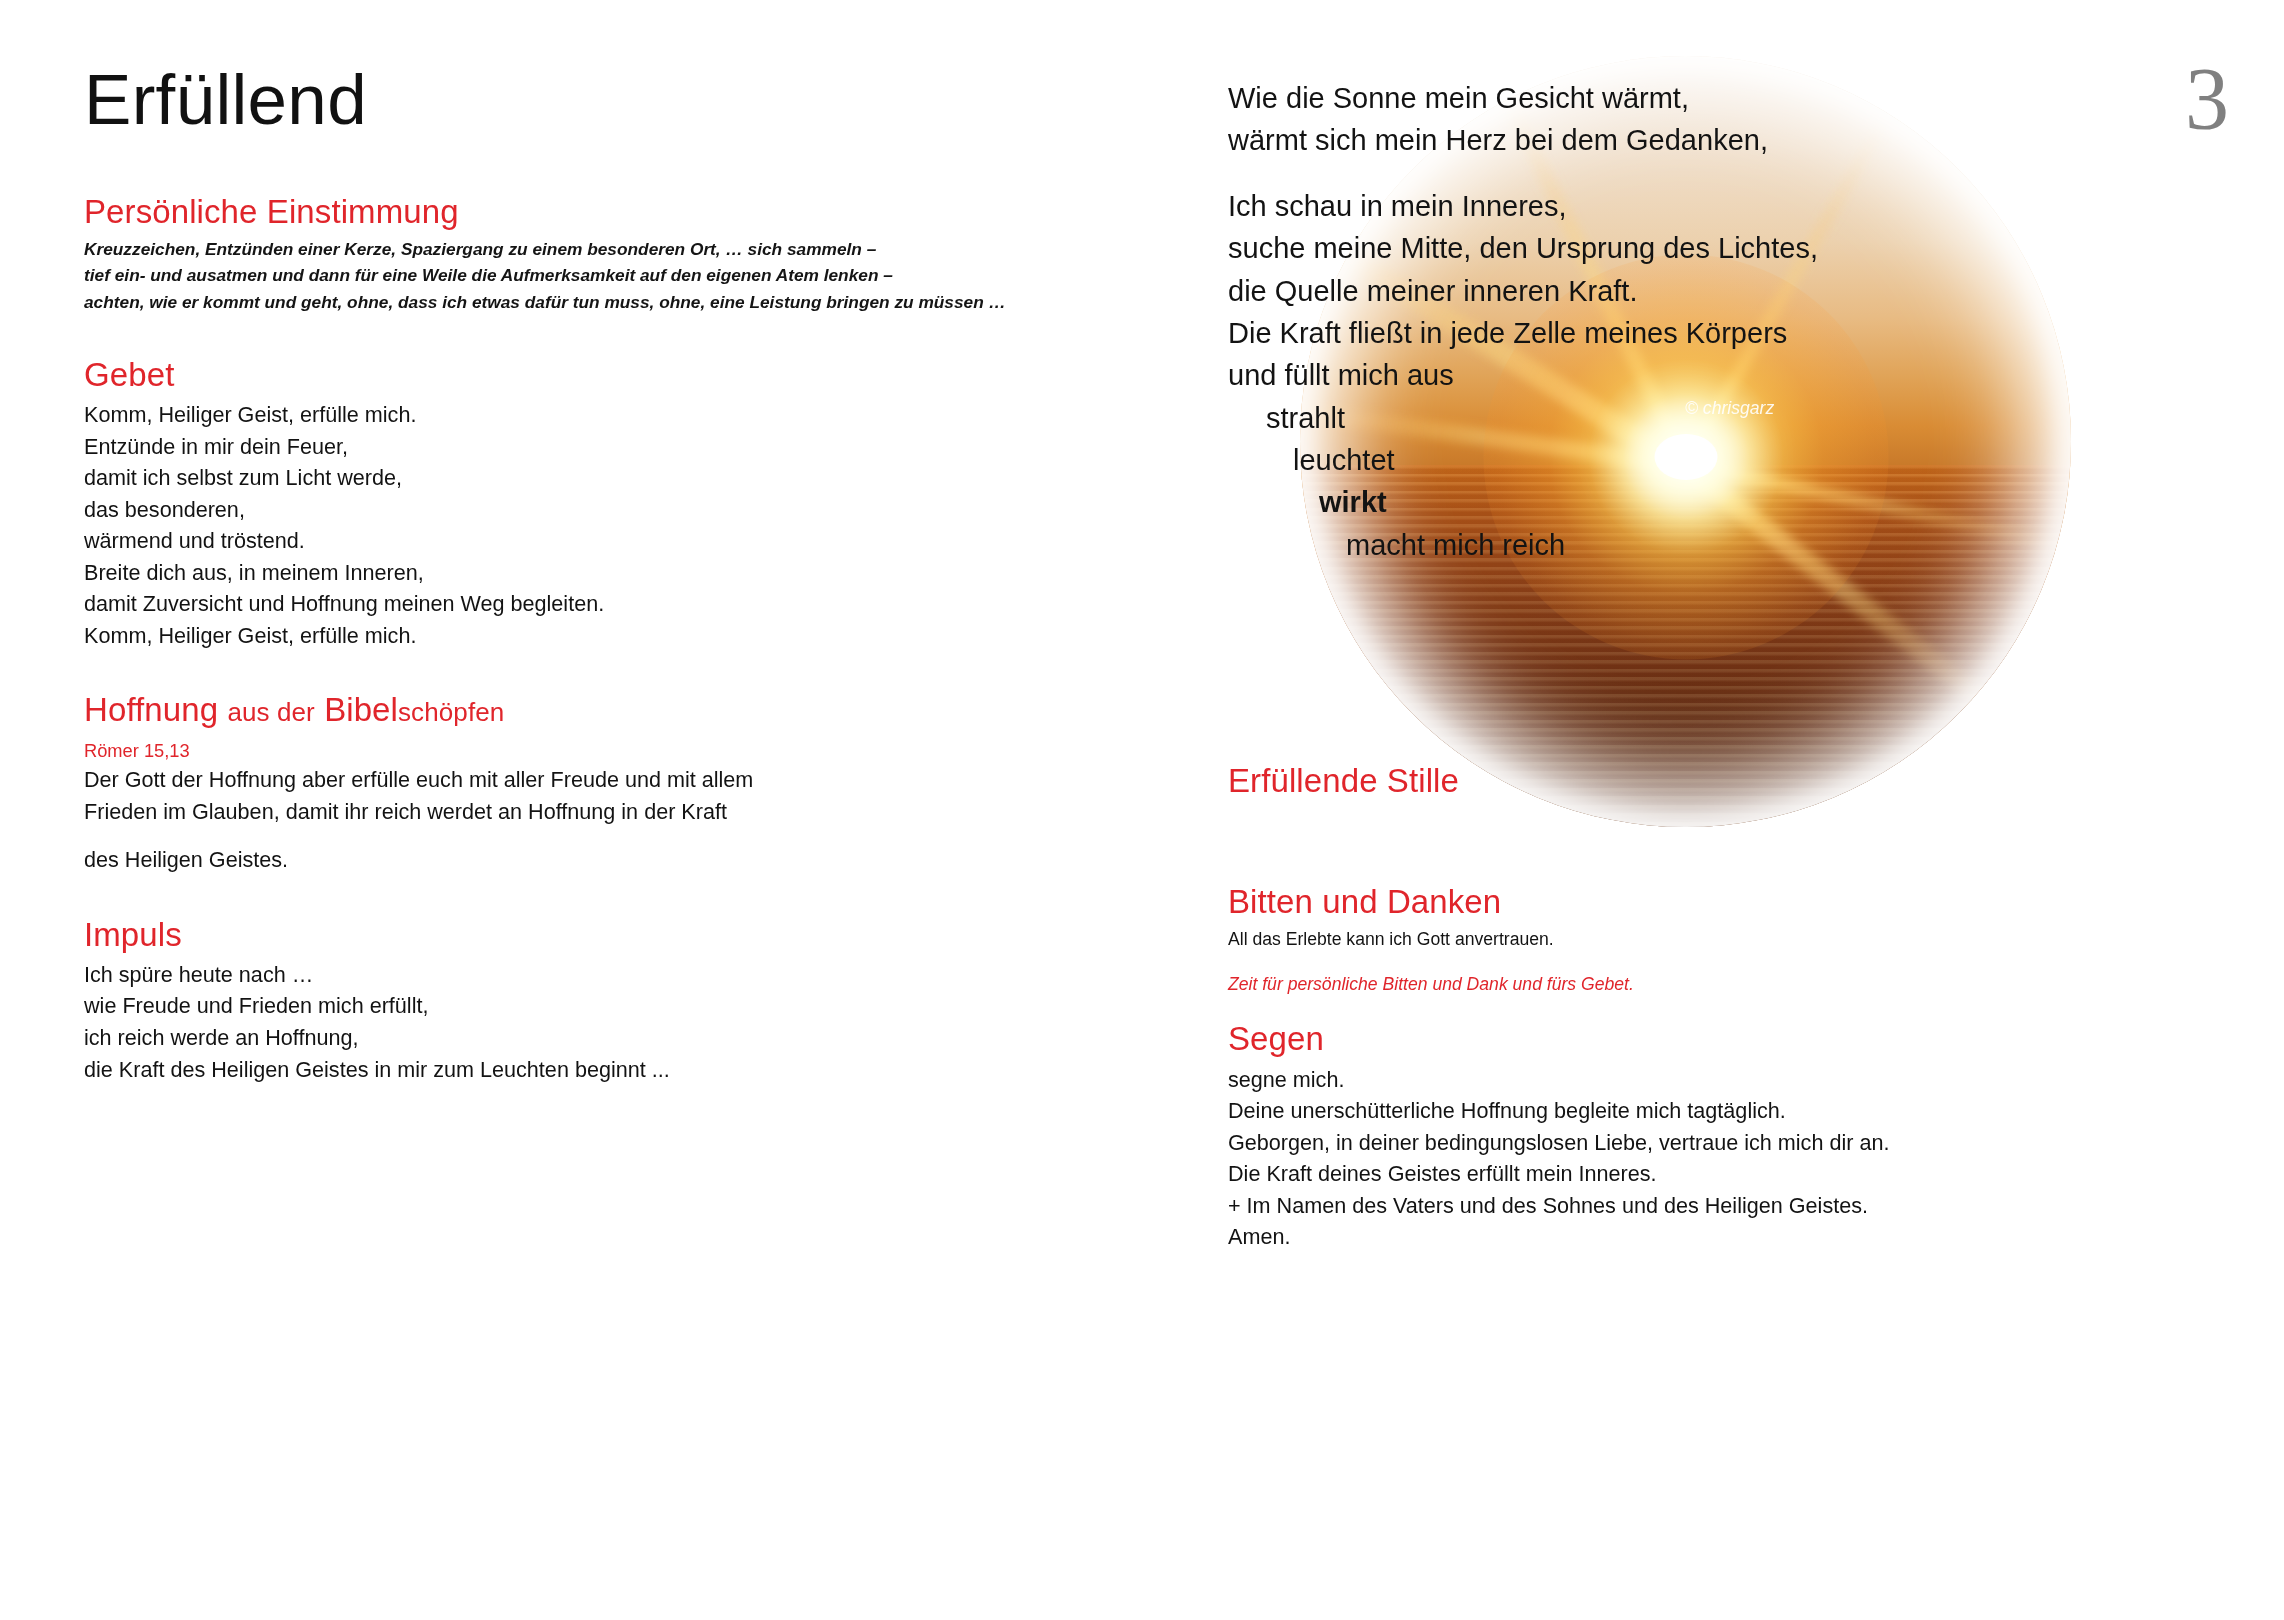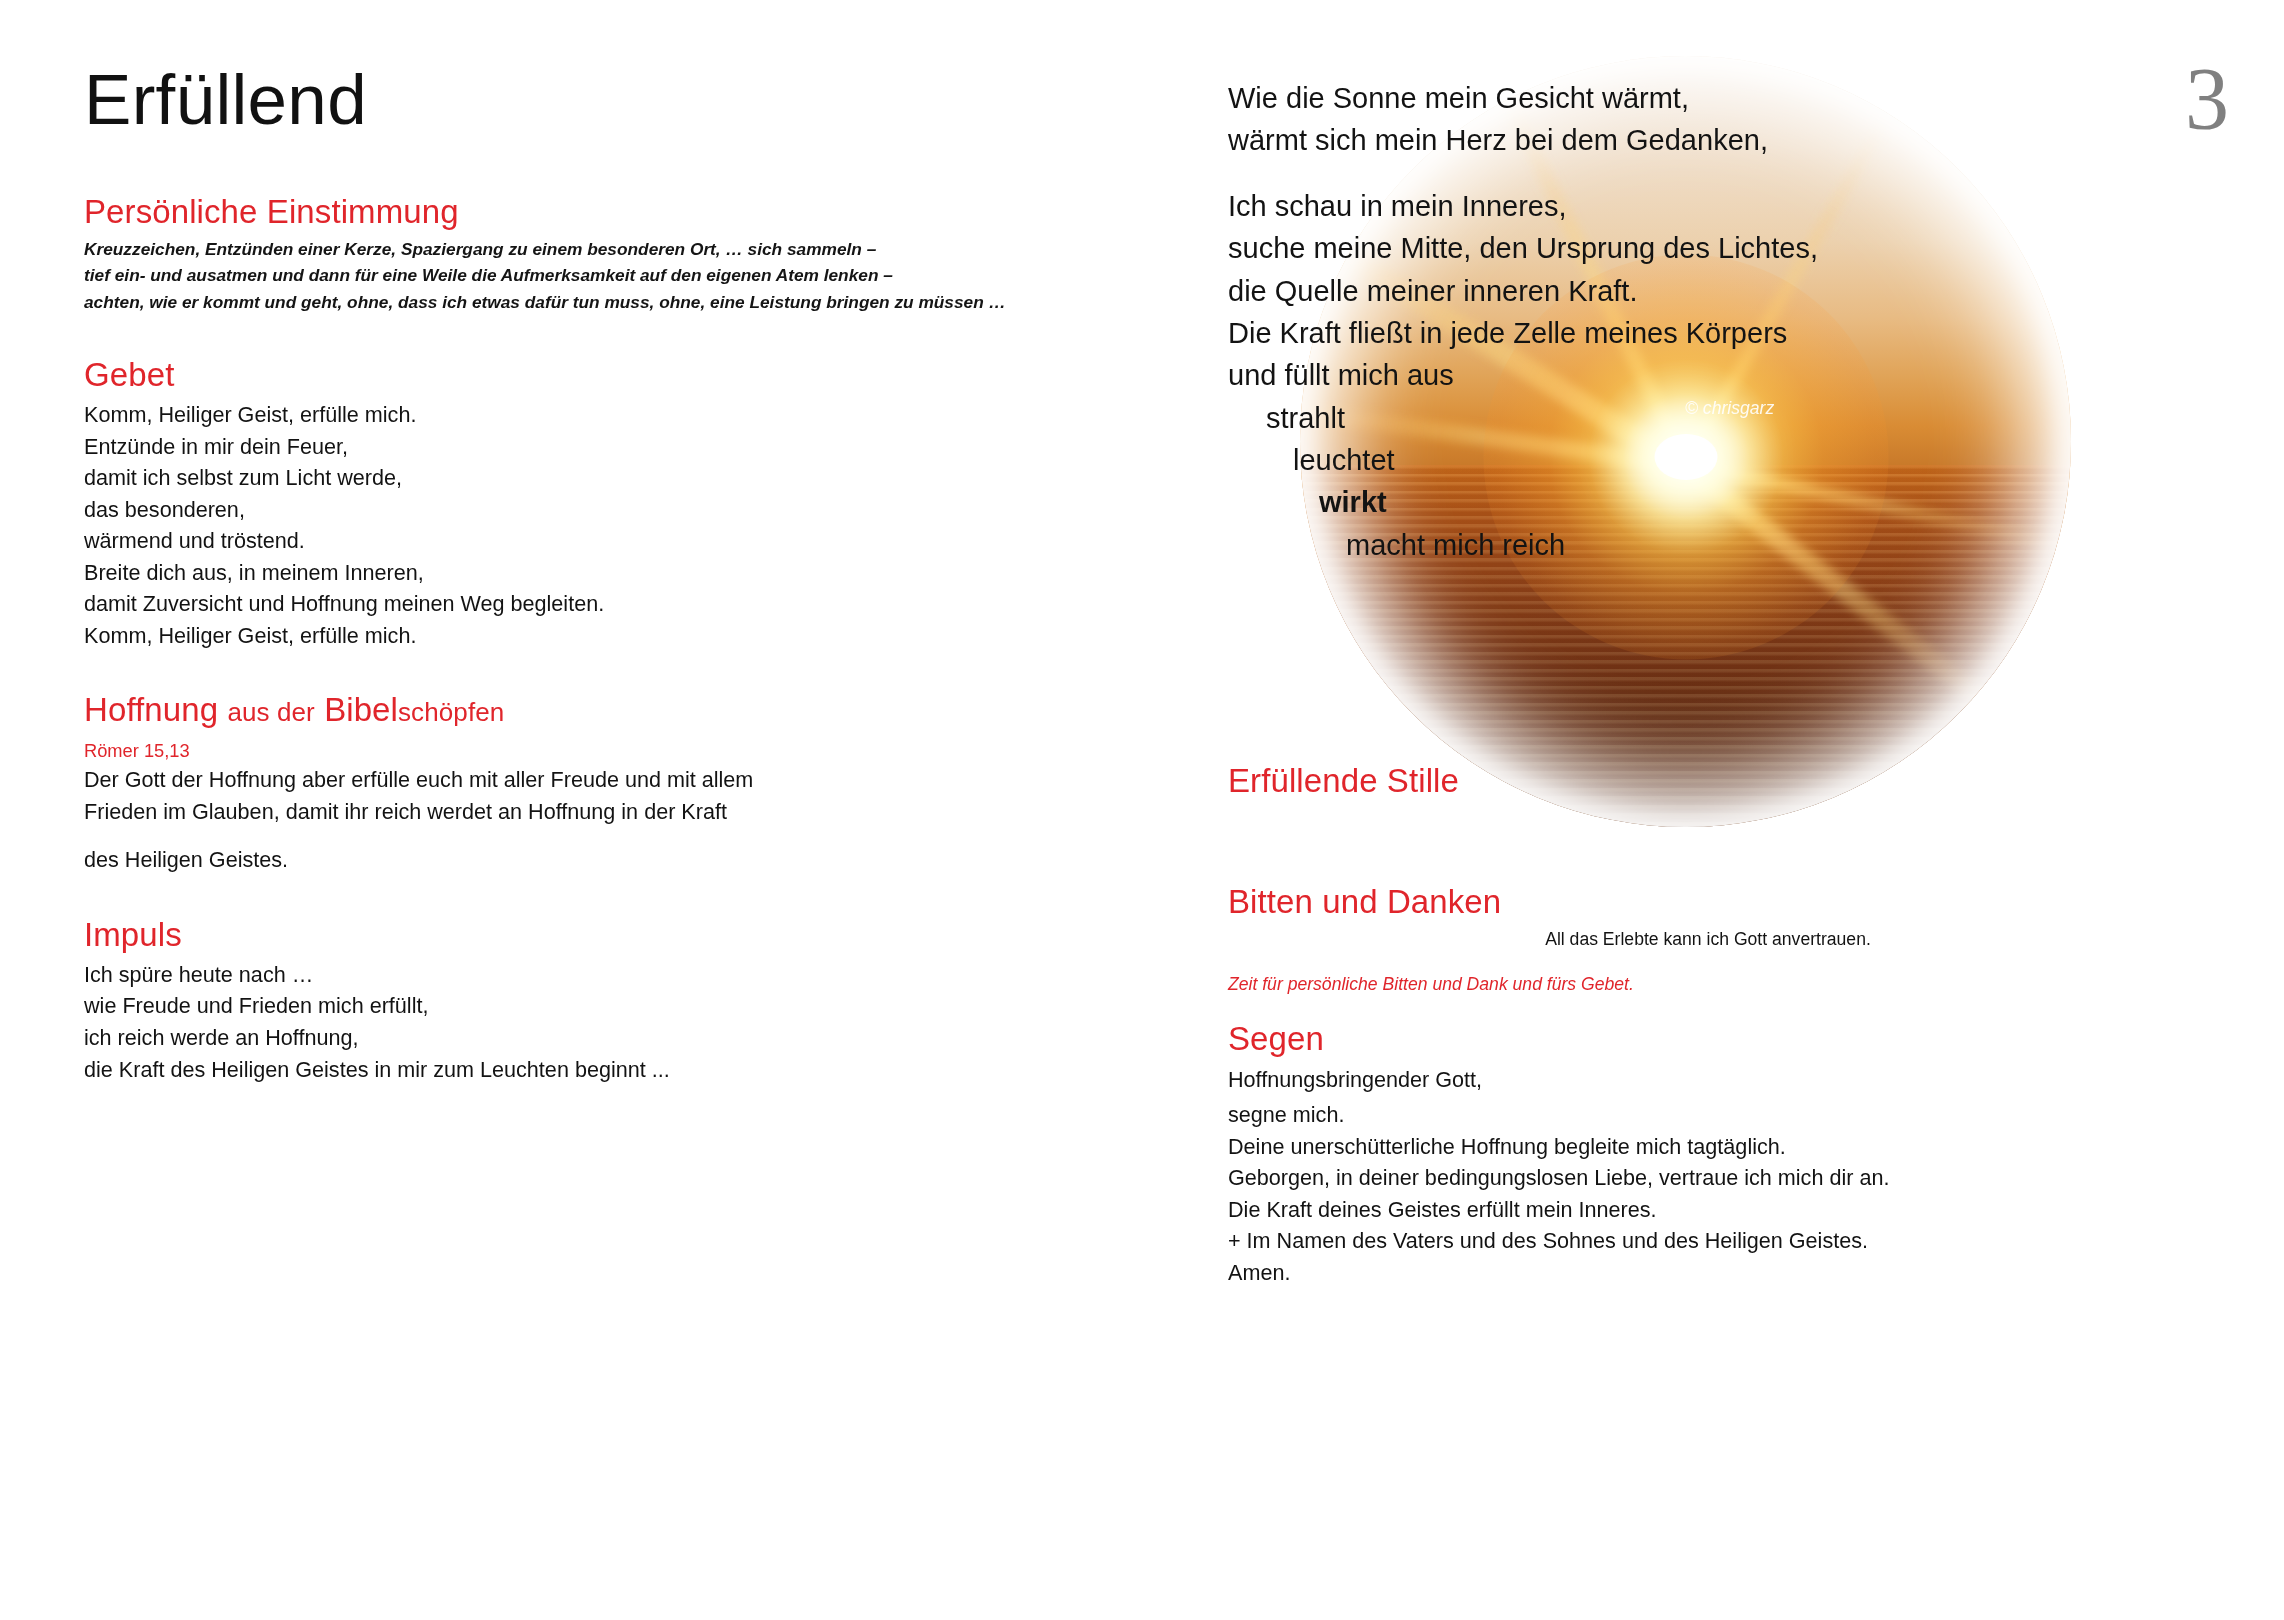--- a/index.html
+++ b/index.html
@@ -80,21 +80,20 @@
     color: #e0252b;
     font-size: 18.3px;
     margin: 10.5px 0 2.6px 0;
     line-height: 1.2;
   }
   .small-note {
     font-size: 17.6px;
     line-height: 1.5;
     color: #131313;
     margin: 2.6px 0 0 0;
-    text-align: center;
   }
   .red-italic {
     color: #e0252b;
     font-style: italic;
     font-size: 17.6px;
     line-height: 1.4;
     margin: 19.6px 0 0 0;
   }
   .block { margin-bottom: 40px; }
   .block:last-child { margin-bottom: 0; }
@@ -334,21 +333,20 @@
     <div>
       <h2 class="section">Bitten und Danken</h2>
       <p class="small-note">All das Erlebte kann ich Gott anvertrauen.</p>
       <p class="red-italic">Zeit für persönliche Bitten und Dank und fürs Gebet.</p>
     </div>
 
     <div class="spacer-sm"></div>
 
     <div>
       <h2 class="section">Segen</h2>
-      <p class="body-text">Hoffnungsbringender Gott,</p>
       <p class="body-text" style="margin-top:4px">segne mich.</p>
       <p class="body-text" style="margin-top:0">Deine unerschütterliche Hoffnung begleite mich tagtäglich.</p>
       <p class="body-text" style="margin-top:0">Geborgen, in deiner bedingungslosen Liebe, vertraue ich mich dir an.</p>
       <p class="body-text" style="margin-top:0">Die Kraft deines Geistes erfüllt mein Inneres.</p>
       <p class="body-text" style="margin-top:0">+ Im Namen des Vaters und des Sohnes und des Heiligen Geistes.</p>
       <p class="body-text" style="margin-top:0">Amen.</p>
     </div>
 
   </div>
 

